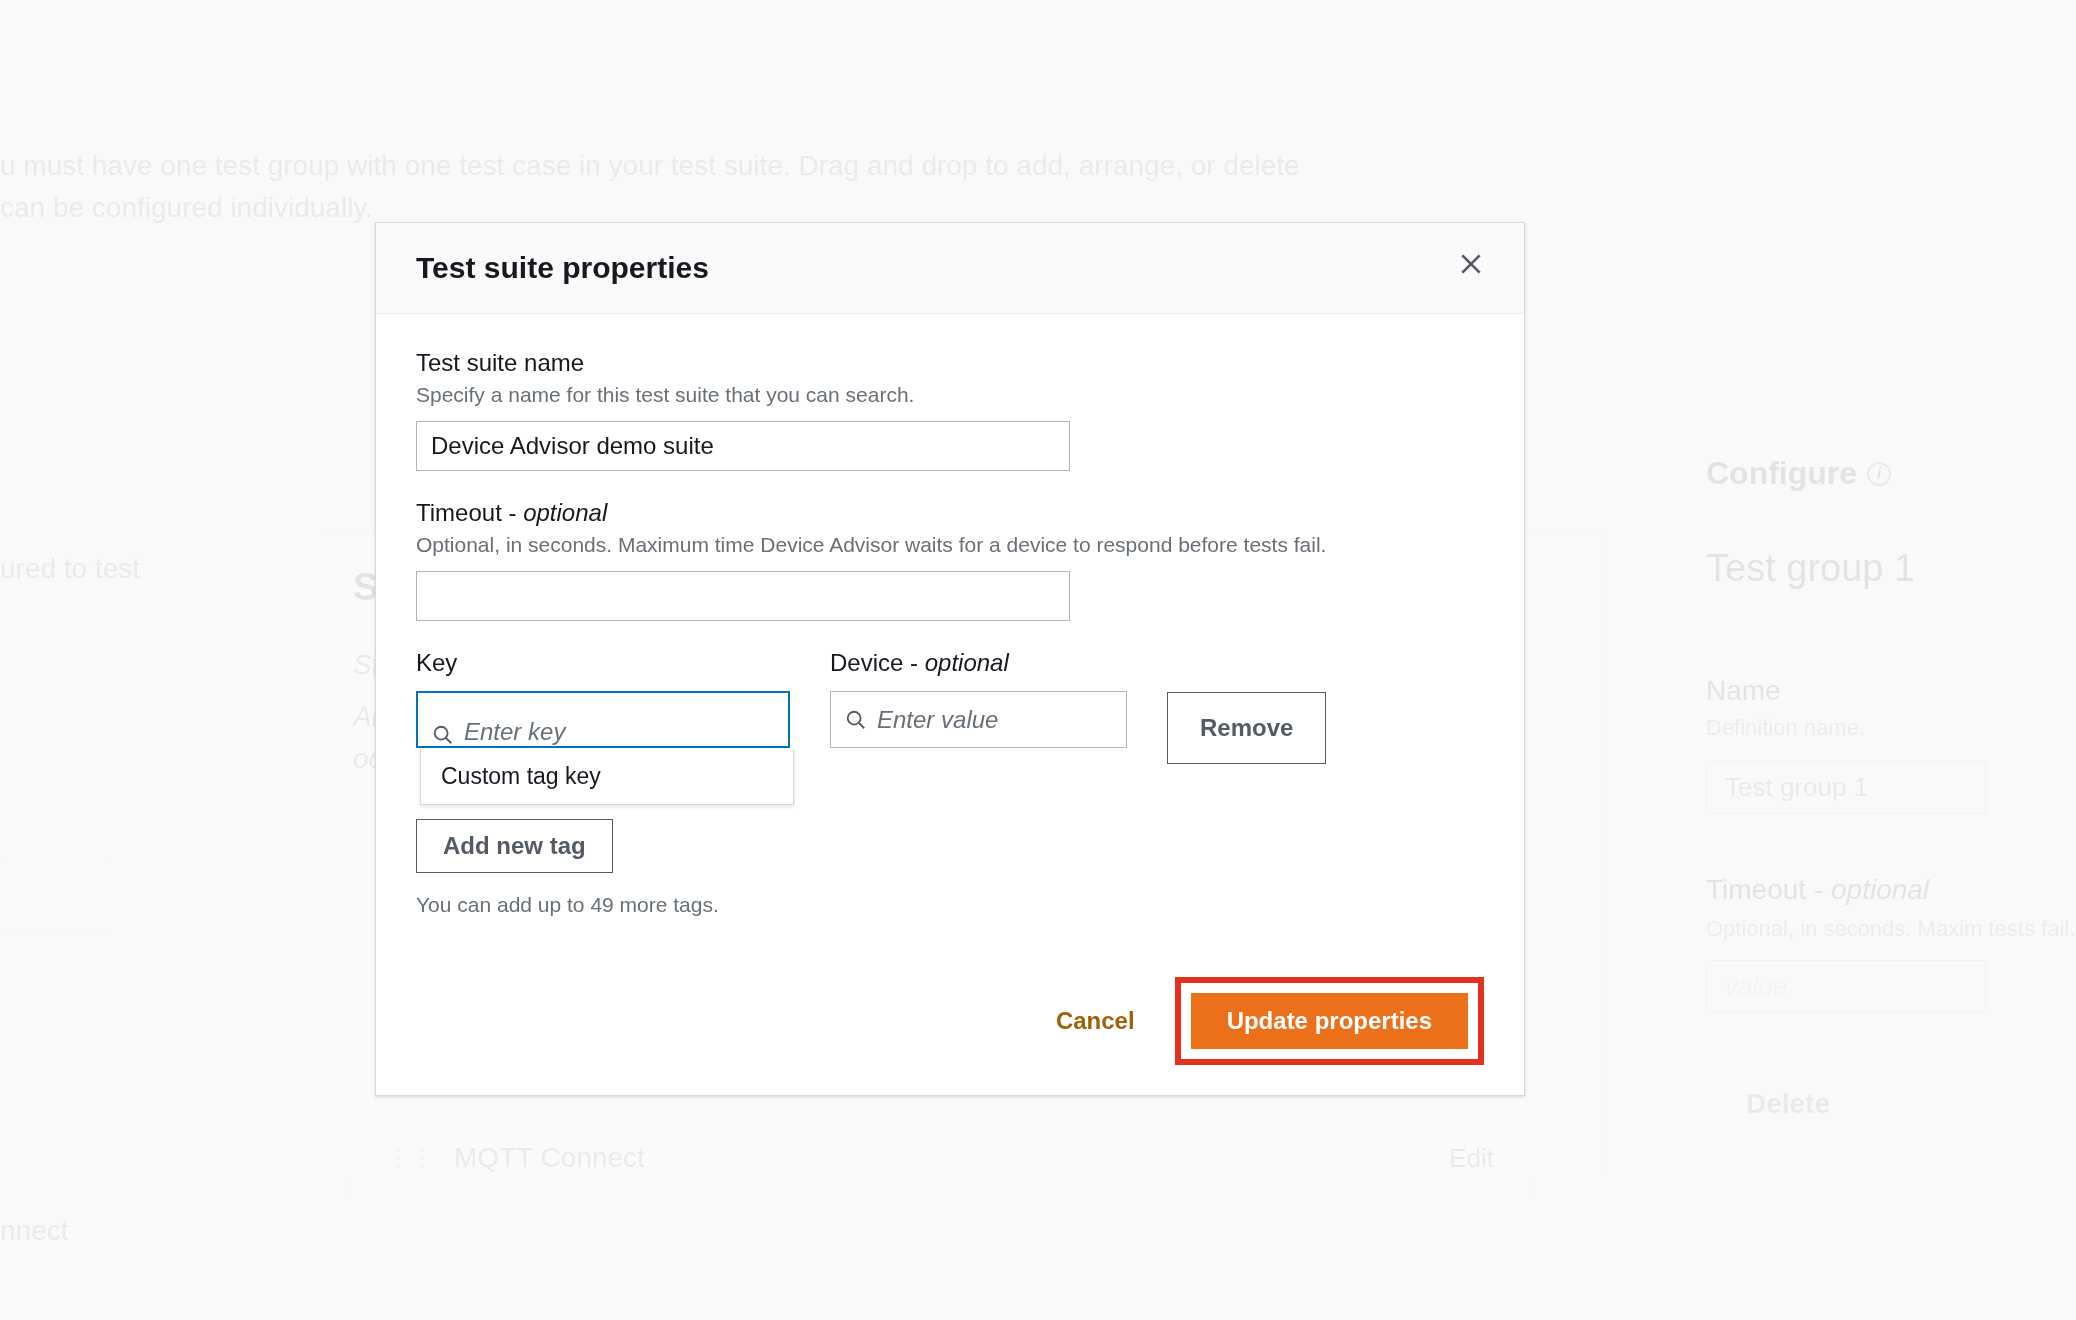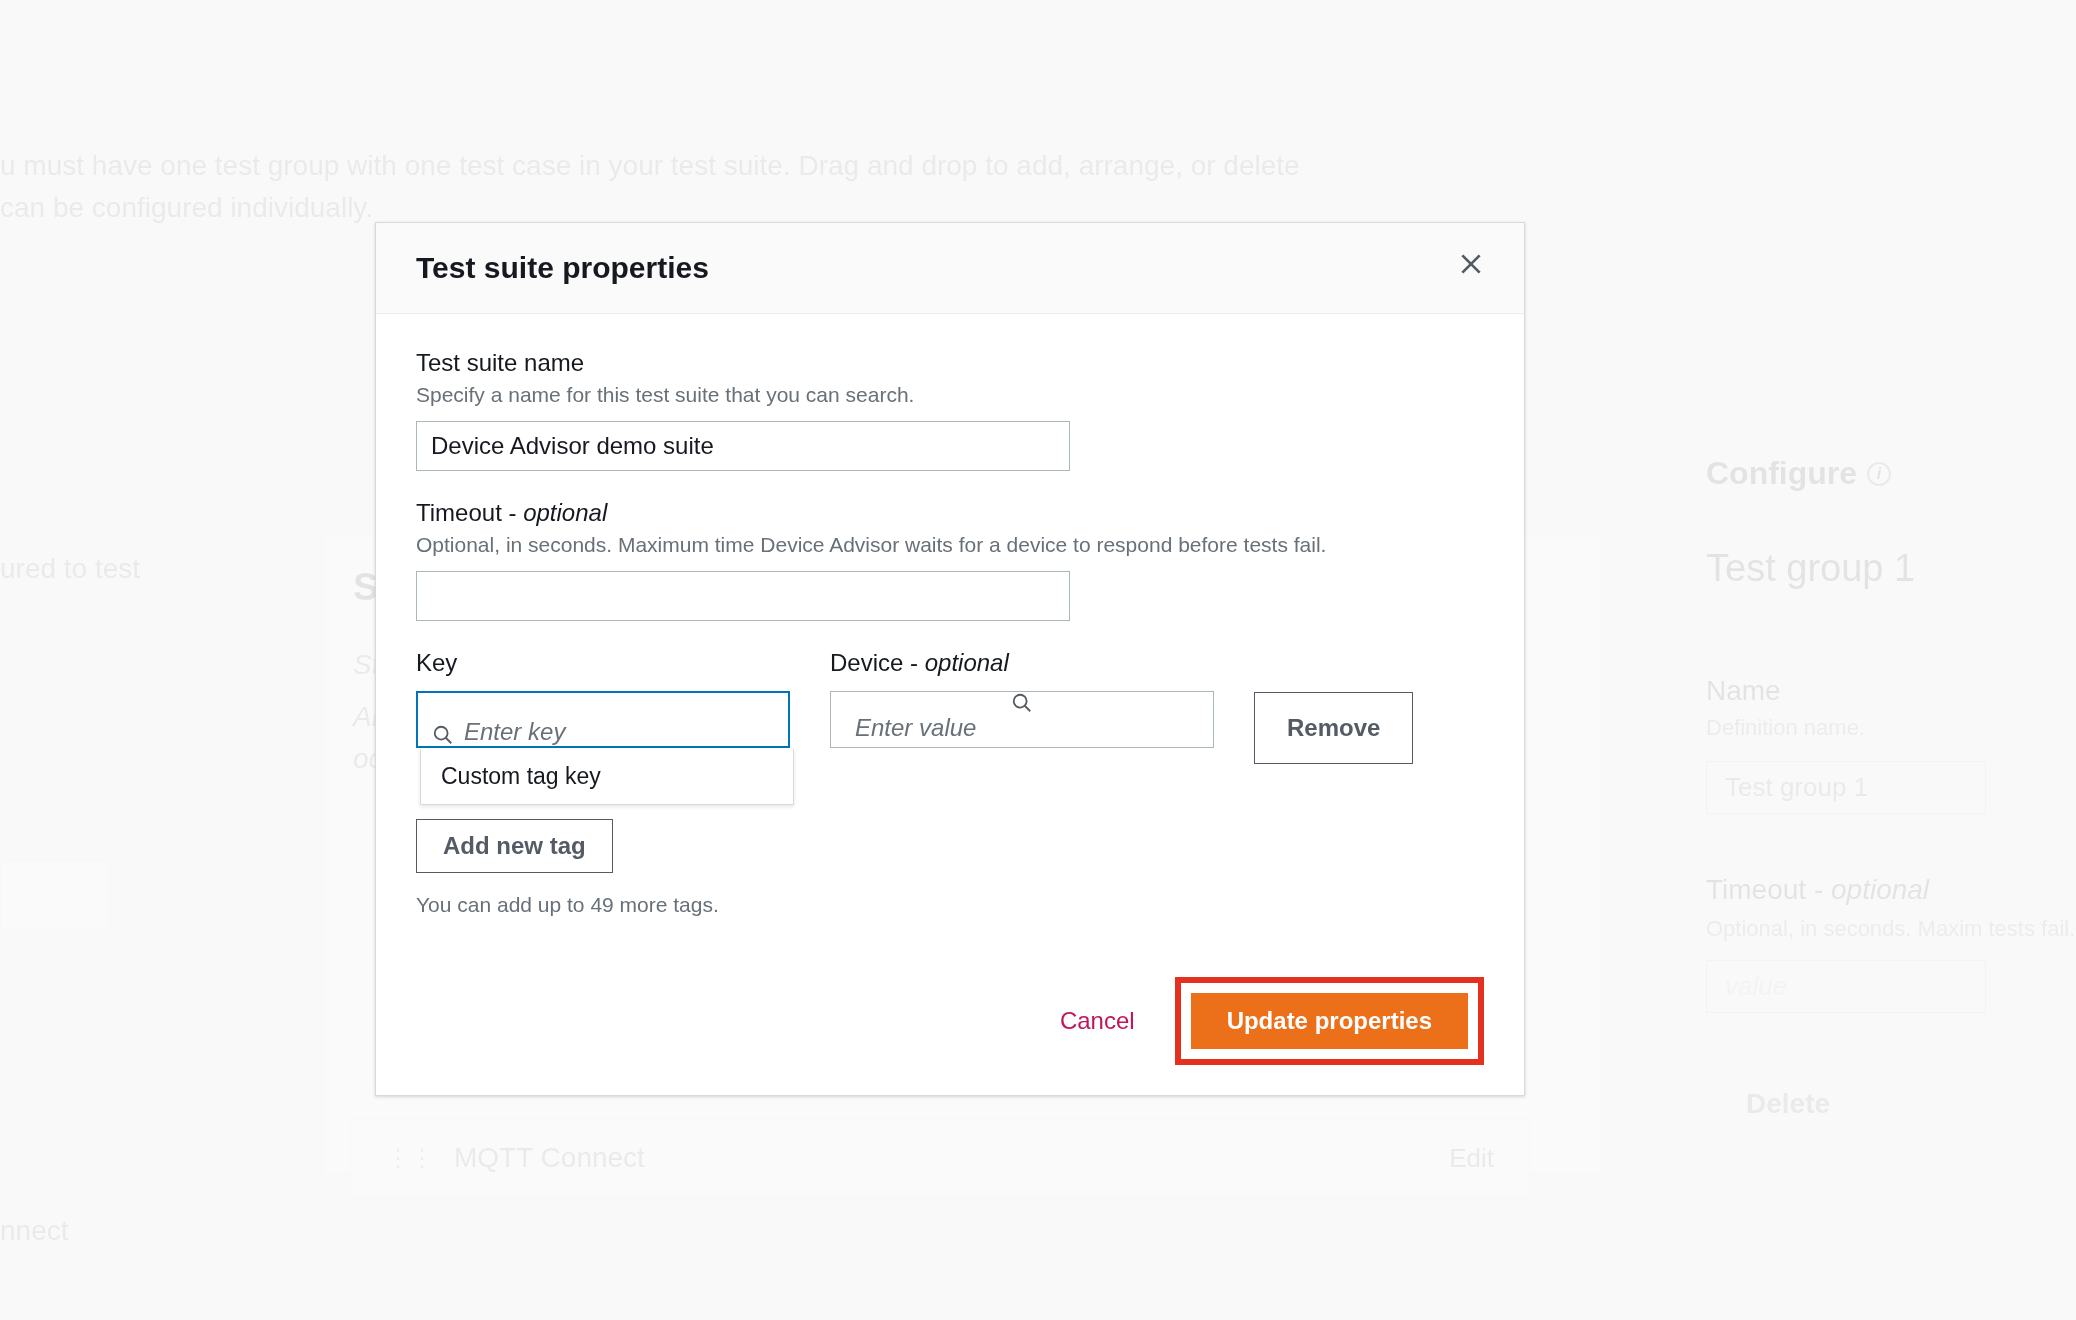--- a/index.html
+++ b/index.html
@@ -353,22 +353,21 @@
     .icon-input input::placeholder {
       color: #687078;
       font-style: italic;
     }
     
     .key-input-wrap {
       width: 374px;
     }
     
     .value-input-wrap {
-      width: 384px;
-      flex-direction: column;
+      width: 297px;
     }
     
     .remove-btn {
       border: 1px solid #545b64;
       background: #fff;
       padding: 12px 32px;
       font-size: 24px;
       font-weight: 700;
       color: #545b64;
       cursor: pointer;
@@ -417,22 +416,22 @@
     .modal-footer {
       display: flex;
       justify-content: flex-end;
       align-items: center;
       gap: 30px;
       padding: 20px 40px 30px 40px;
     }
     
     .cancel-btn {
       font-size: 24px;
-      font-weight: 400;
-      color: #be185d;
+      font-weight: 700;
+      color: #a16207;
       background: none;
       border: none;
       cursor: pointer;
       padding: 14px 10px;
       font-family: inherit;
     }
     
     .primary-btn {
       background: #EC6F1A;
       color: #fff;

